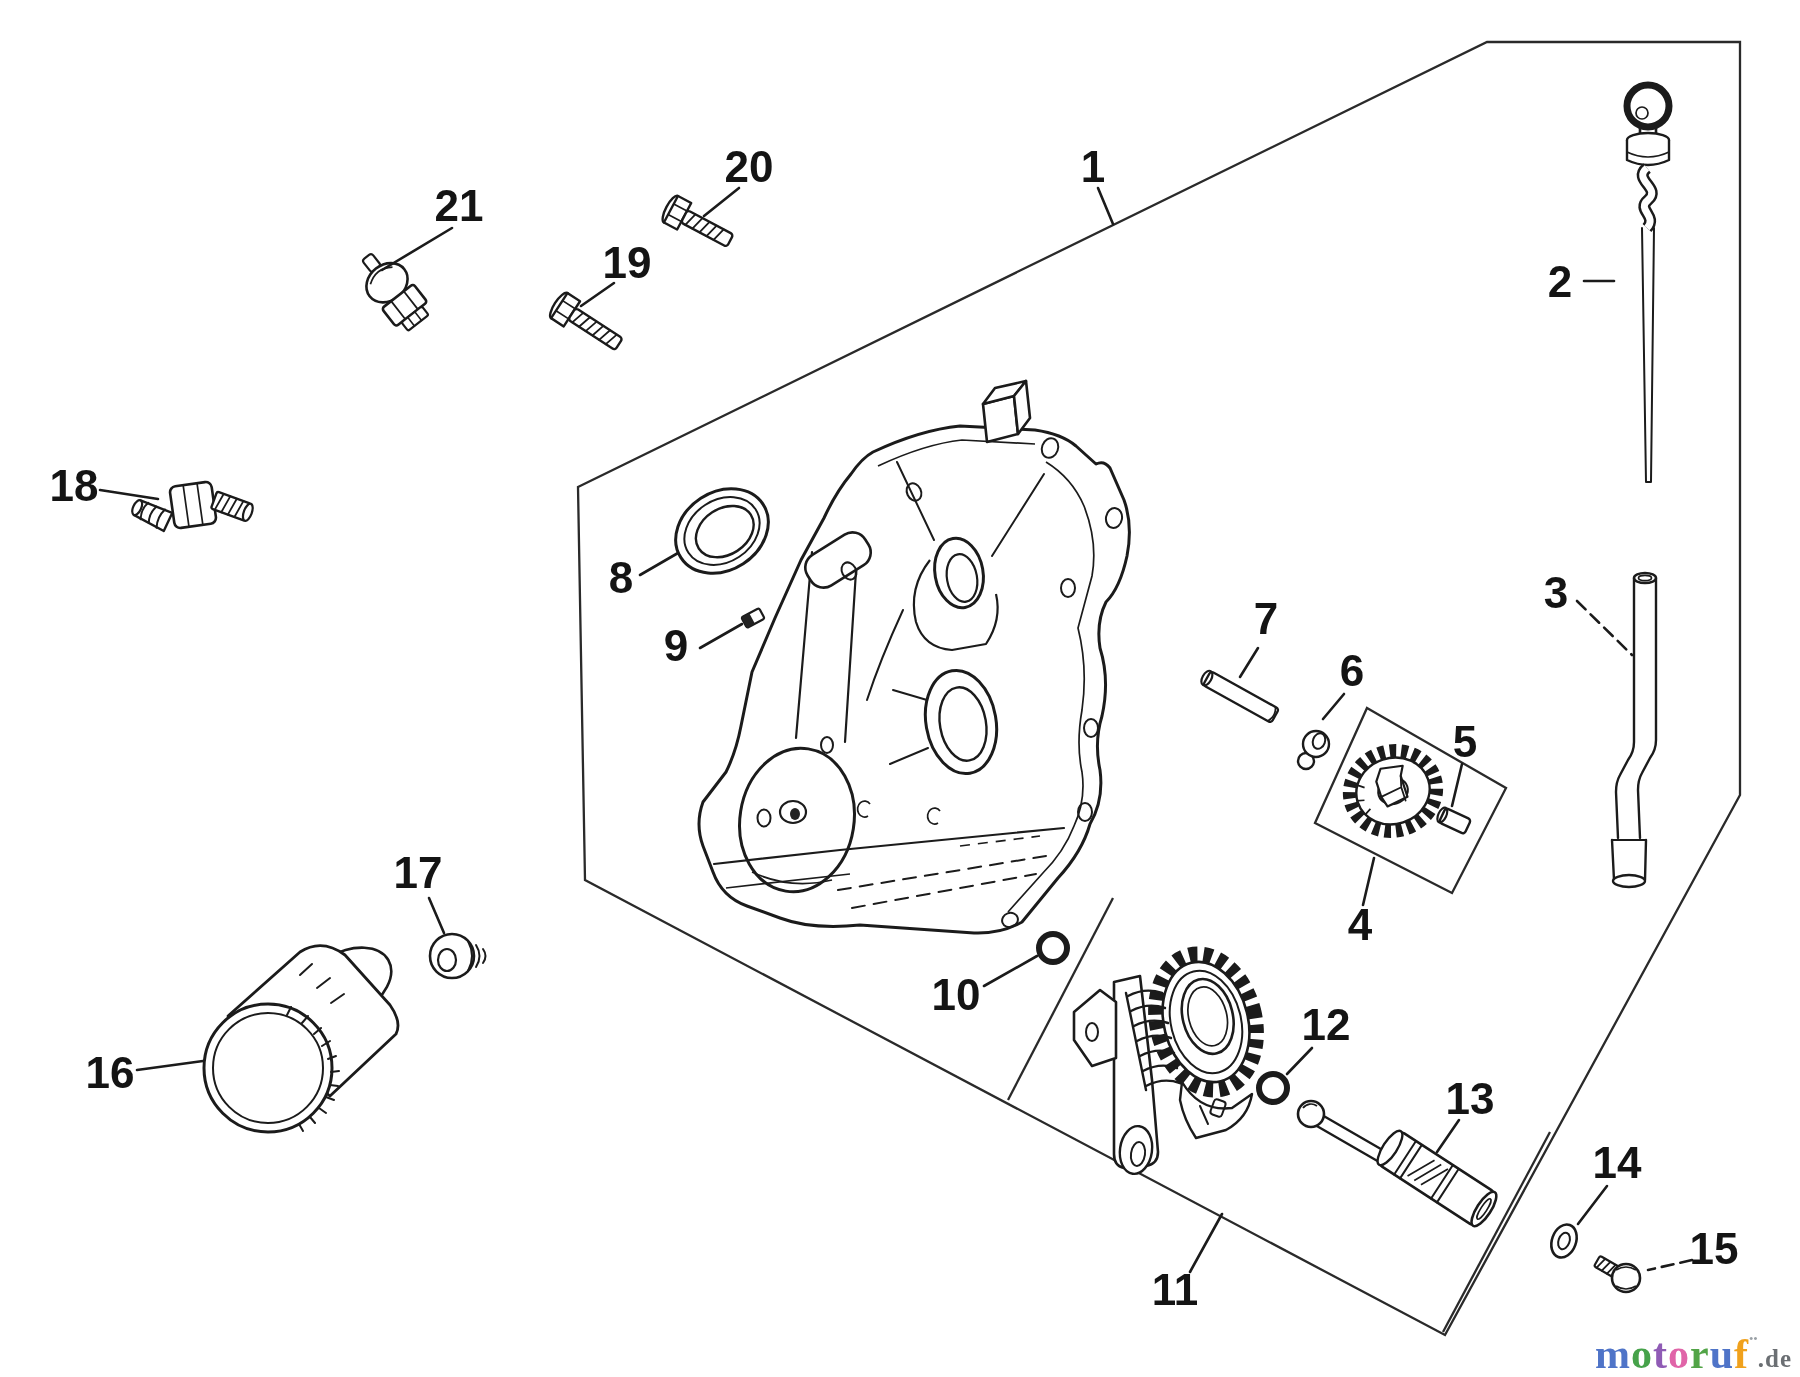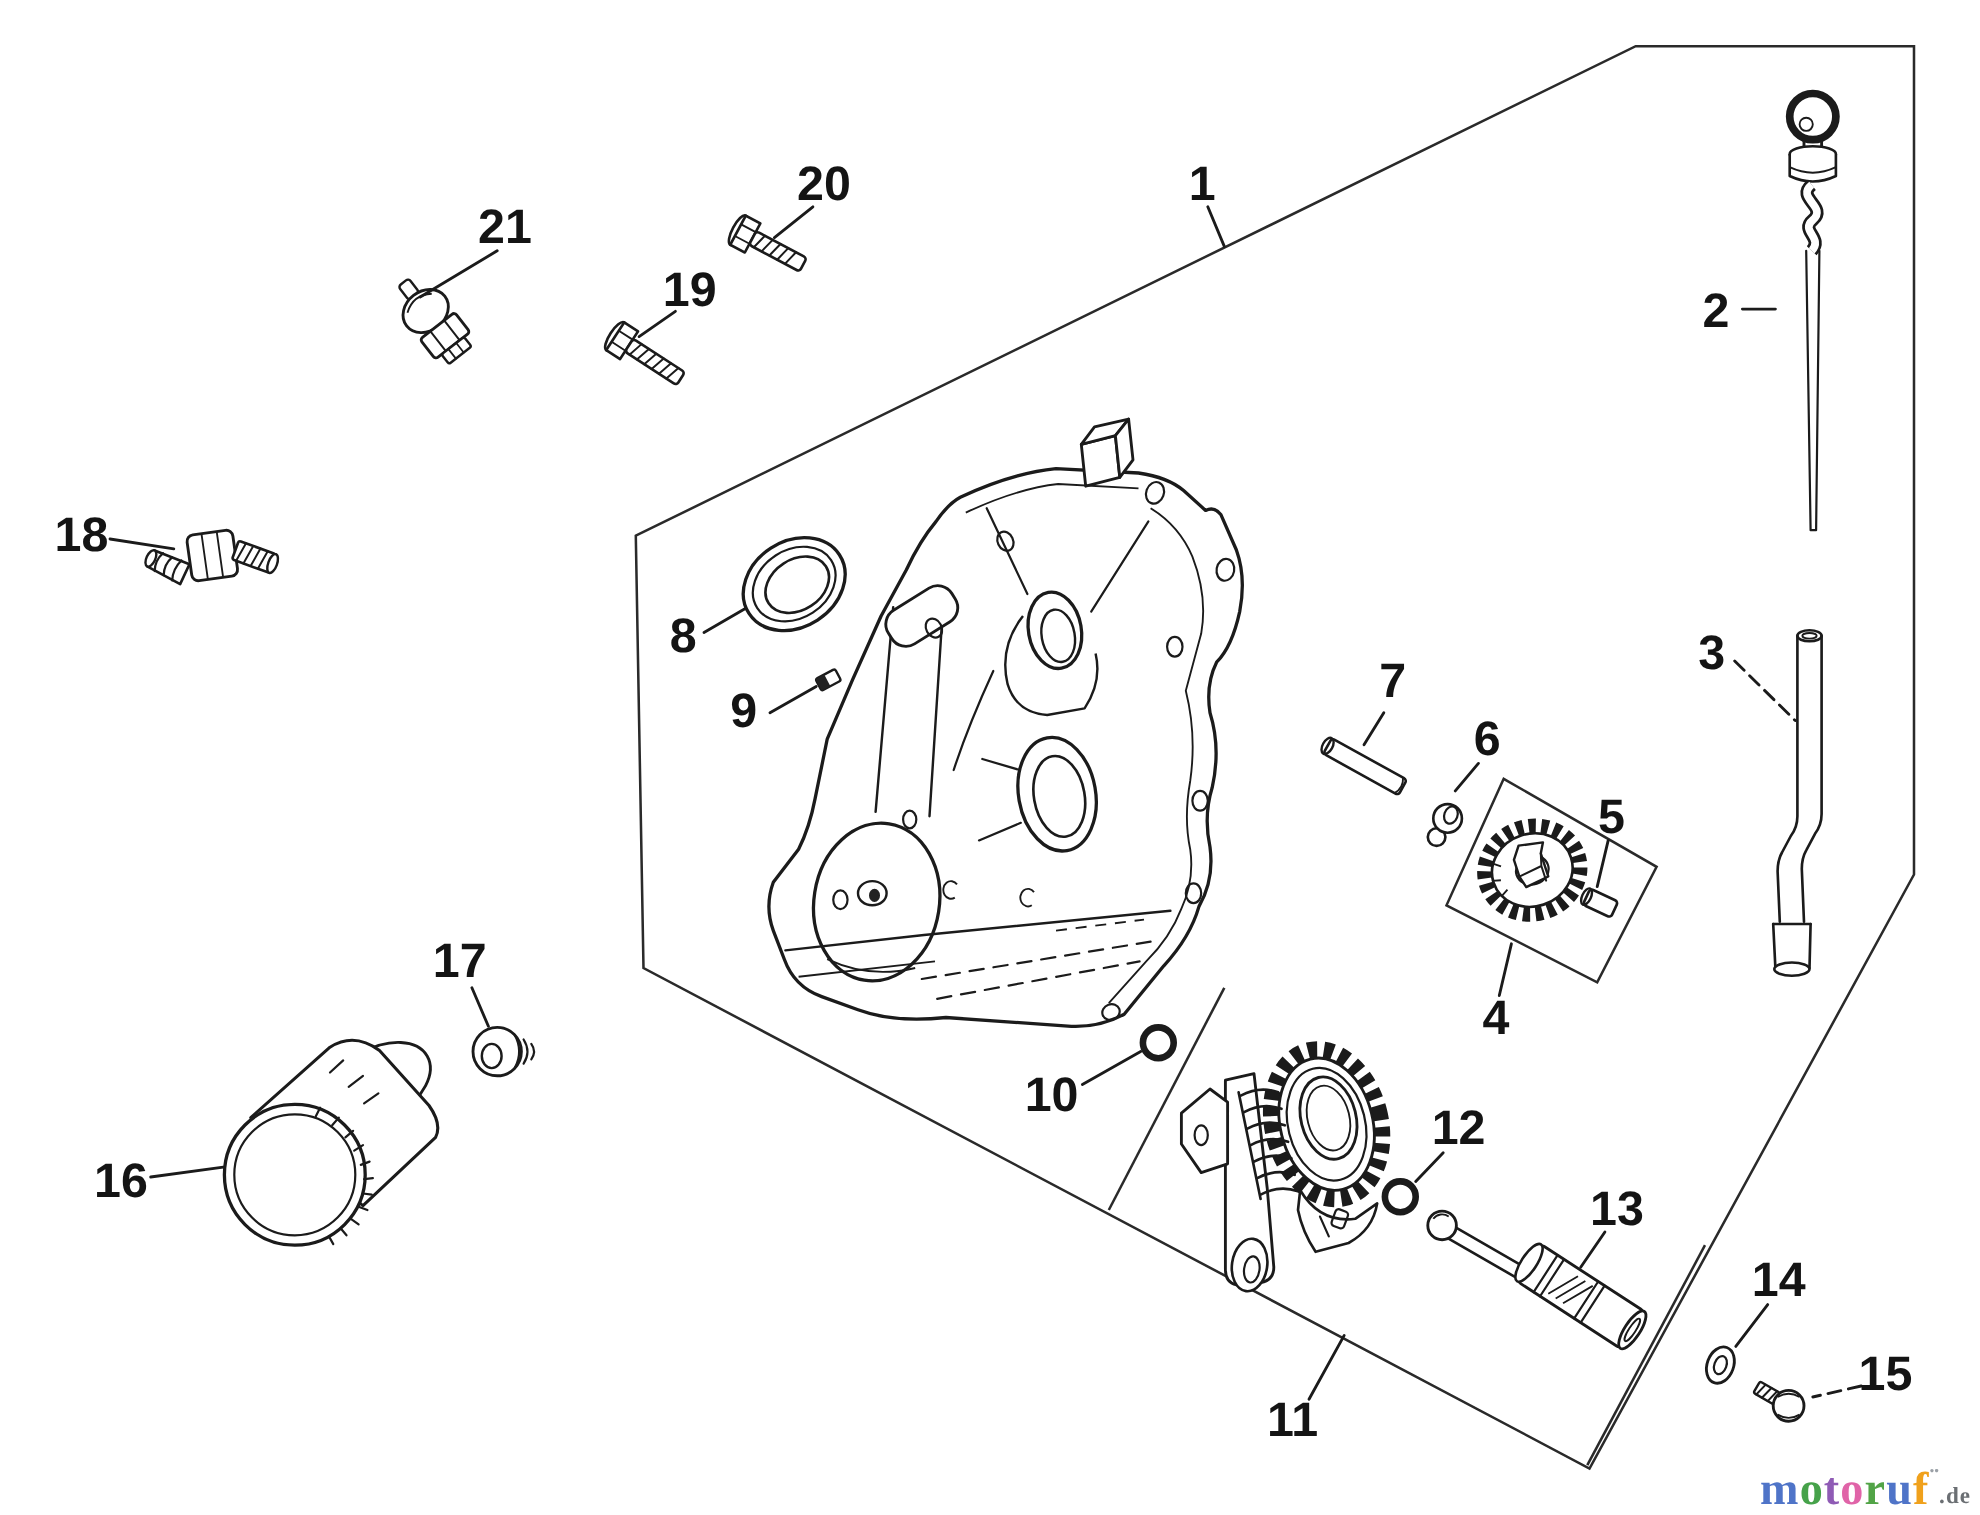--- a/index.html
+++ b/index.html
@@ -18,21 +18,21 @@
   .leader{stroke:#1b1b1b;fill:none;stroke-width:2.6;stroke-linecap:round;}
   .border{stroke:#2a2a2a;fill:none;stroke-width:2.3;}
   .plabel{font:700 44px "Liberation Sans", sans-serif;fill:#141414;}
   .logo{
     position:absolute;right:8px;bottom:2px;
     font-family:"Liberation Serif", serif;
     font-weight:700;font-size:42px;line-height:1;
     letter-spacing:1px;white-space:nowrap;
   }
   .logo .mark{font-size:26px;color:#9aa0a6;vertical-align:14px;letter-spacing:0;}
-  .logo .suffix{font-size:21px;font-weight:700;vertical-align:1px;}
+  .logo .suffix{font-size:25px;font-weight:700;vertical-align:1px;}
 </style>
 </head>
 <body>
 
 <div class="canvas">
 <svg width="1800" height="1377" viewBox="0 0 1800 1377">
 
   <g>
     <path class="border" d="M 578,487 L 1487,42 L 1740,42 L 1740,795 L 1445,1335 L 585,880 Z"></path>
 

